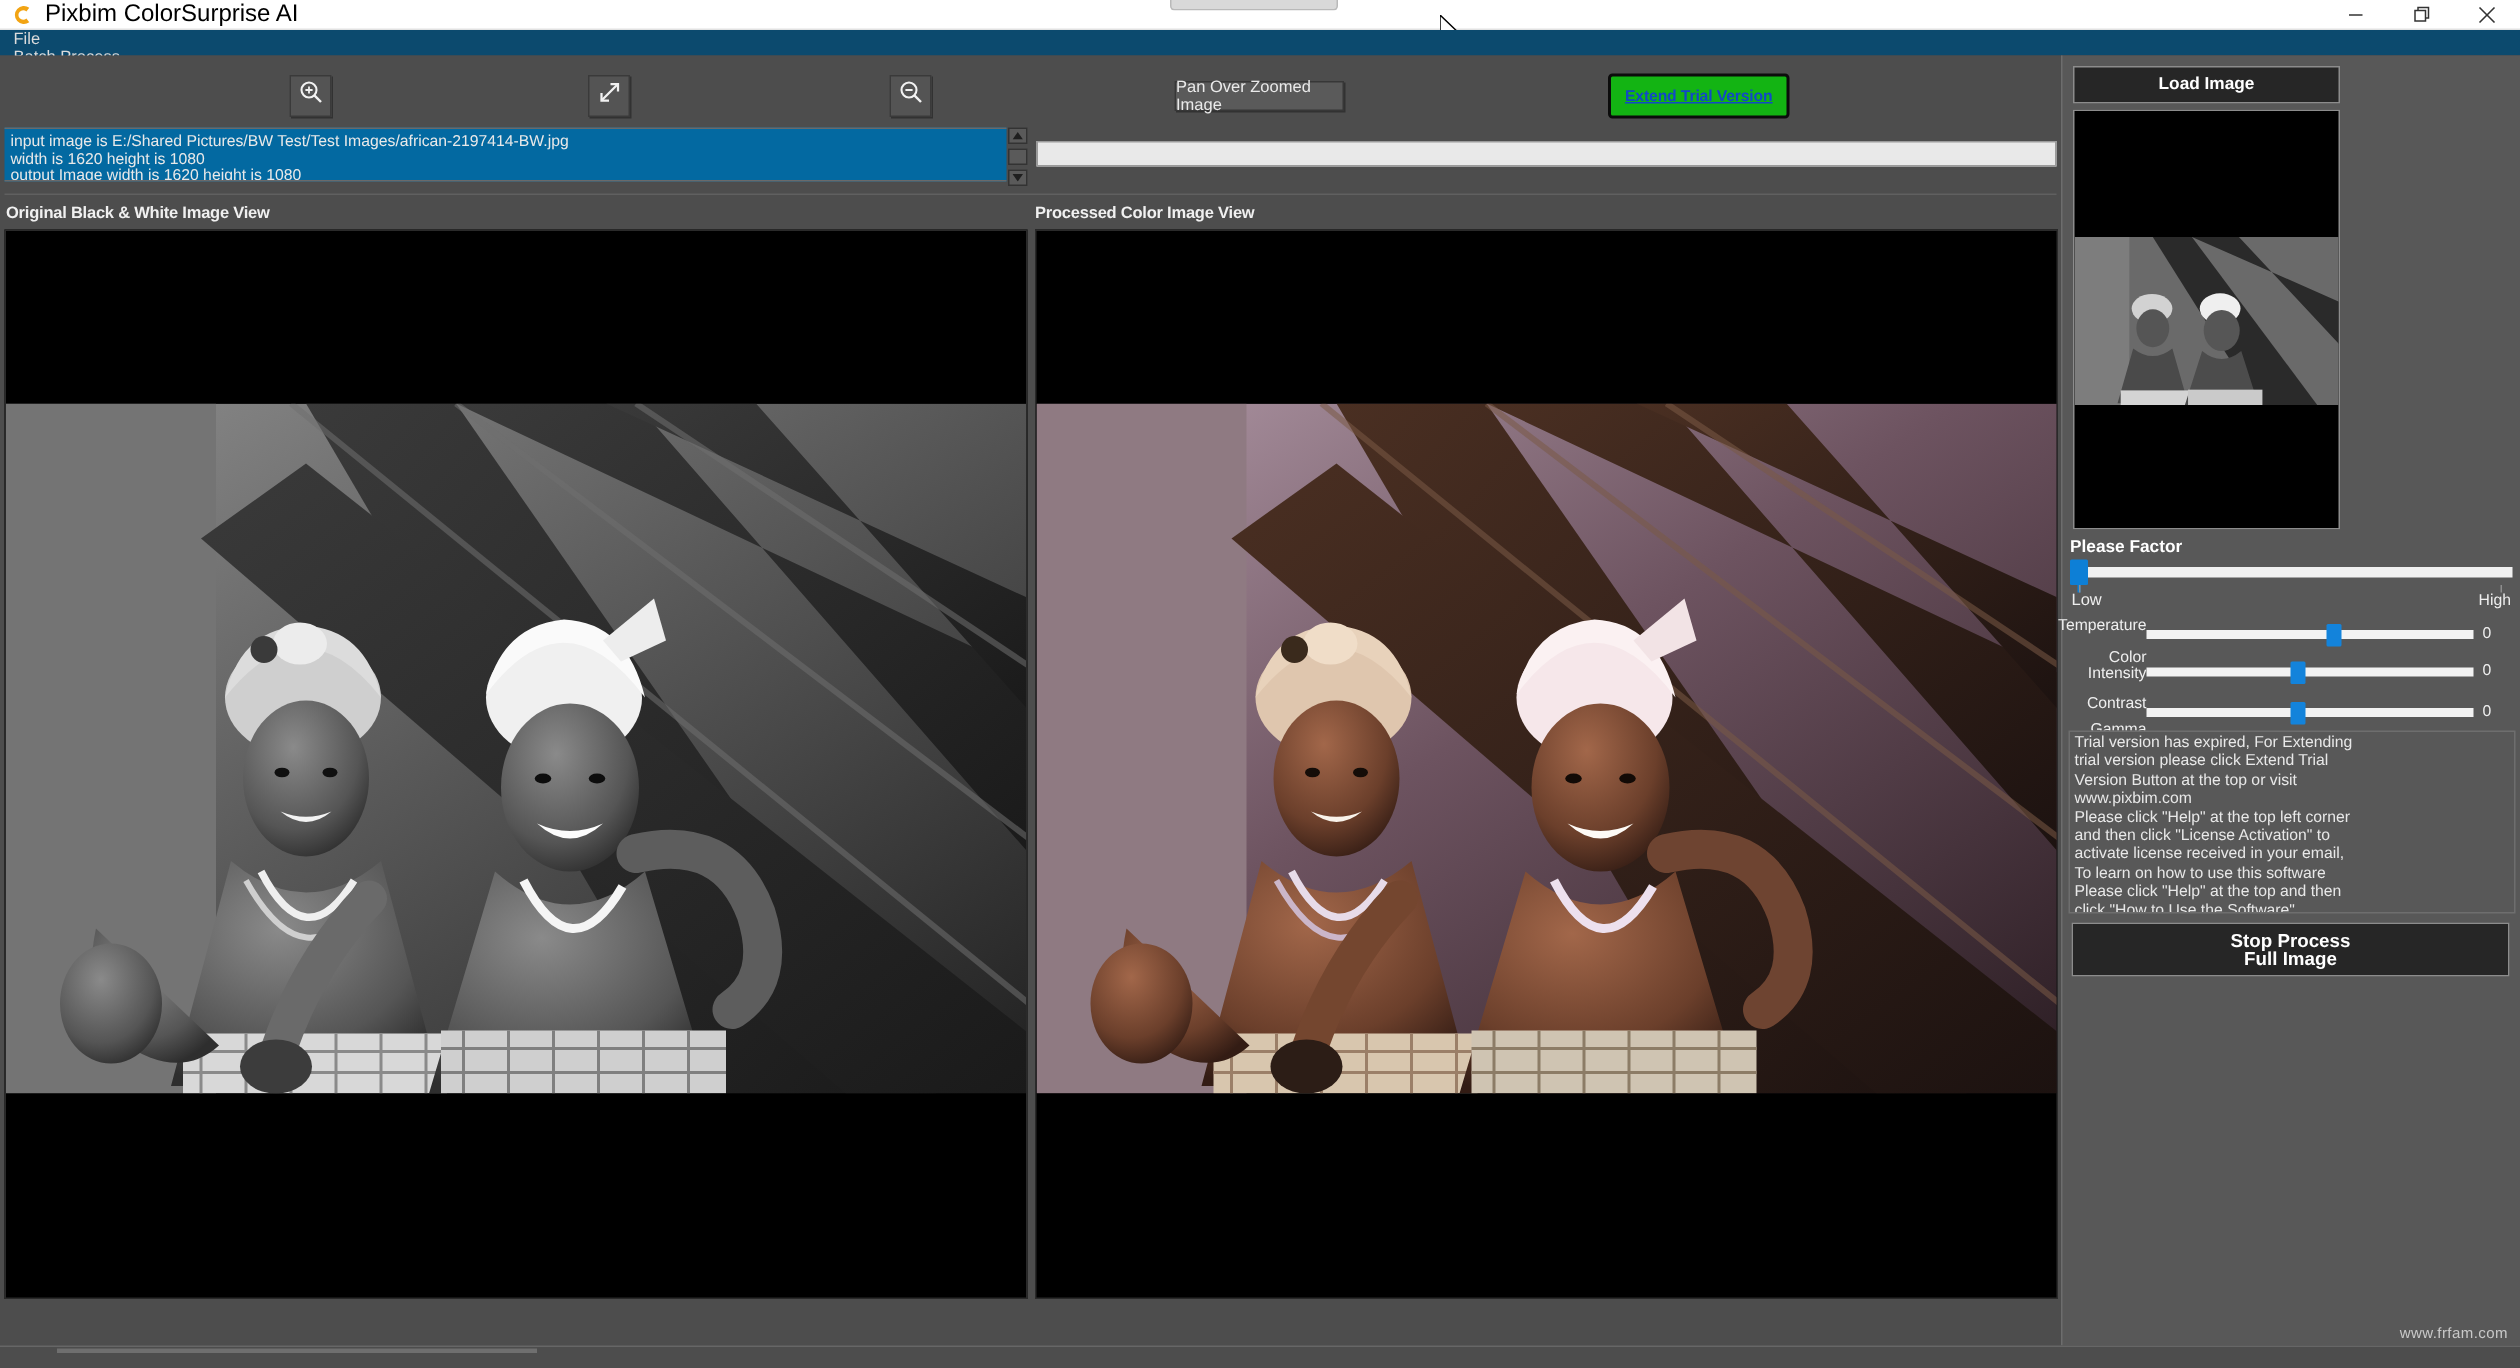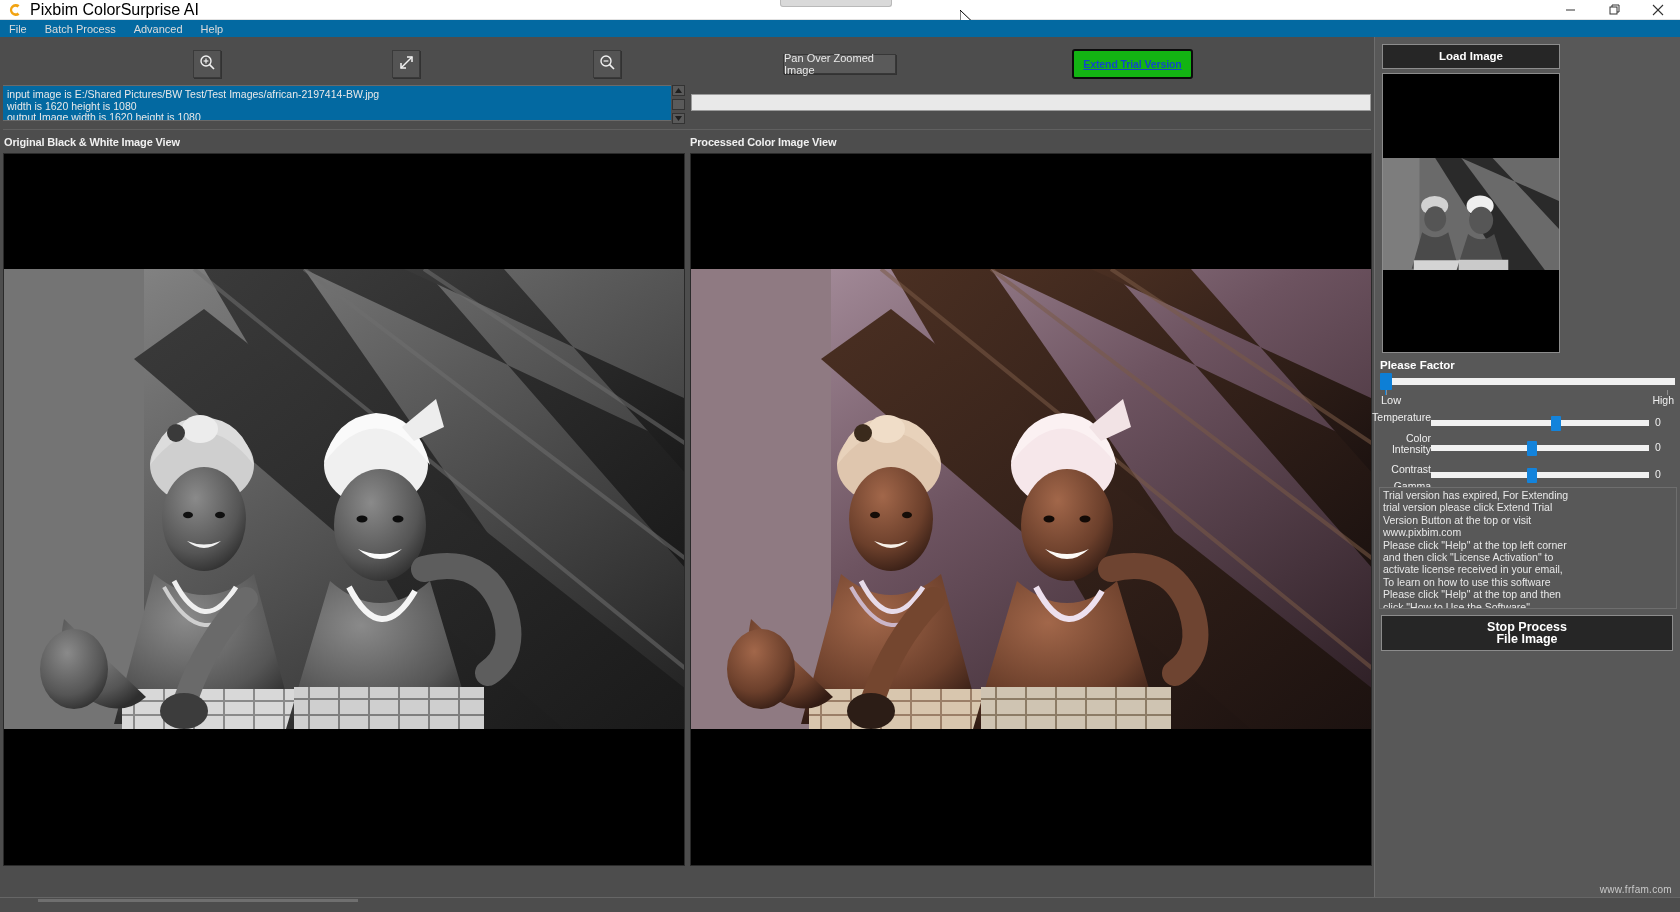--- a/index.html
+++ b/index.html
@@ -31,21 +31,21 @@
   }
   #tab-strip-stub{
     position:absolute; left:780px; top:0px; width:112px; height:7px;
     background:#d9d9d9; border:1px solid #b9b9b9; border-top:none;
     border-bottom-left-radius:3px; border-bottom-right-radius:3px;
   }
 
   
   #menubar{
     position:absolute; left:0; top:20px; width:1680px; height:17px;
-    background:#0369a1; display:flex; align-items:flex-end;
+    background:#0c4a6e; display:flex; align-items:flex-start;flex-direction:column;
   }
   .menu-item{
     font-size:11px; color:#dcdcdc; padding:0 9px; height:17px;
     display:flex; align-items:center; cursor:default;
   }
 
   
   #appbody{
     position:absolute; left:0; top:37px; width:1680px; height:860px;
     background:#4d4d4d;
@@ -573,21 +573,21 @@
       <div>and then click "License Activation" to</div>
       <div>activate license received in your email,</div>
       <div>To learn on how to use this software</div>
       <div>Please click "Help" at the top and then</div>
       <div>click "How to Use the Software"</div>
     </div>
 
     <div class="side-btn" id="btn-stop">
       <div>
         <div>Stop Process</div>
-        <div>File Image</div>
+        <div>Full Image</div>
       </div>
     </div>
   </div>
 </div>
 
 <div id="bottombar"></div>
 <div id="bottom-accent"></div>
 <div id="watermark">www.frfam.com</div>
 
 </body></html>

